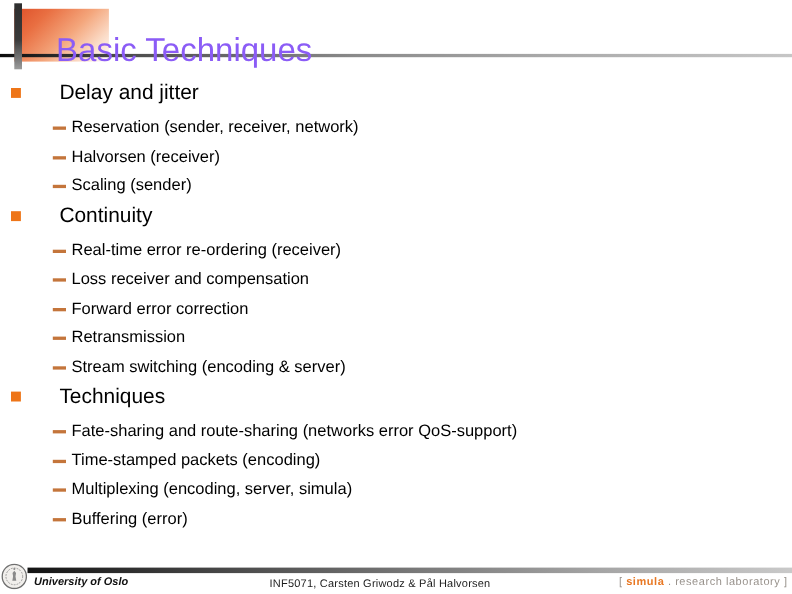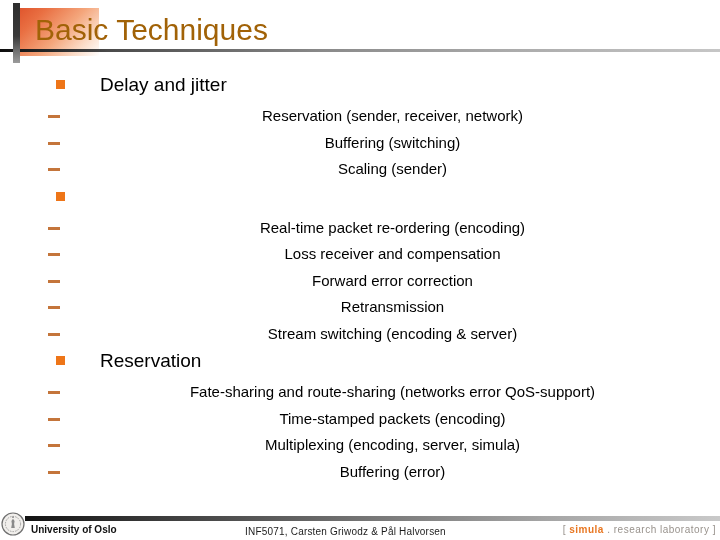--- a/index.html
+++ b/index.html
@@ -30,51 +30,50 @@
   }
   .accent-vbar {
     position: absolute;
     left: 13px; top: 3px;
     width: 7px; height: 60px;
     background: linear-gradient(to bottom, #2e2e2e 0%, #3a3a3a 55%, #6f6f6f 80%, #9c9c9c 100%);
   }
   .title {
     position: absolute;
     left: 35px; top: 13px;
-    margin: 0;
+    margin: 16px;
     font-size: 30px;
     font-weight: 400;
     line-height: 34px;
-    color: #a16207;
+    color: #8b5cf6;
     white-space: nowrap;
   }
 
   
   .content {
     position: absolute;
     left: 0; top: 73px;
     width: 720px;
   }
   .section { margin: 0 0 2px 0; }
   .section-heading {
     position: relative;
     height: 30px;
     padding-left: 54px;
     font-size: 19px;
     line-height: 23px;
     white-space: nowrap;
-    margin-left: 46px;
   }
   .sq-bullet {
     position: absolute;
     left: 10px; top: 7px;
     width: 9px; height: 9px;
     background: #ee7518;
   }
-  .sub-list { list-style: none; margin: 0; padding: 0; text-align: center; }
+  .sub-list { list-style: none; margin: 0; padding: 0; }
   .sub-item {
     position: relative;
     height: 26.5px;
     line-height: 26.5px;
     padding-left: 65px;
     font-size: 15px;
     white-space: nowrap;
   }
   .dash-bullet {
     position: absolute;
@@ -95,20 +94,21 @@
     left: 1px; top: 512px;
     width: 24px; height: 24px;
   }
   .footer-left {
     position: absolute;
     left: 31px; top: 524px;
     font-size: 10px;
     font-weight: bold;
     color: #101010;
     white-space: nowrap;
+    font-style: italic;
   }
   .footer-center {
     position: absolute;
     left: 245px; top: 526px;
     font-size: 10px;
     color: #1c1c1c;
     letter-spacing: 0.2px;
     white-space: nowrap;
   }
   .footer-right {
@@ -141,38 +141,39 @@
         <span class="heading-text">Delay and jitter</span>
       </div>
       <ul class="sub-list">
     <li class="sub-item">
       <span class="dash-bullet"></span>
       <span class="sub-text">Reservation (sender, receiver, network)</span>
     </li>
 
     <li class="sub-item">
       <span class="dash-bullet"></span>
-      <span class="sub-text">Buffering (switching)</span>
+      <span class="sub-text">Halvorsen (receiver)</span>
     </li>
 
     <li class="sub-item">
       <span class="dash-bullet"></span>
       <span class="sub-text">Scaling (sender)</span>
     </li>
   </ul>
     </section>
 
     <section class="section">
       <div class="section-heading">
         <span class="sq-bullet"></span>
+        <span class="heading-text">Continuity</span>
       </div>
       <ul class="sub-list">
     <li class="sub-item">
       <span class="dash-bullet"></span>
-      <span class="sub-text">Real-time packet re-ordering (encoding)</span>
+      <span class="sub-text">Real-time error re-ordering (receiver)</span>
     </li>
 
     <li class="sub-item">
       <span class="dash-bullet"></span>
       <span class="sub-text">Loss receiver and compensation</span>
     </li>
 
     <li class="sub-item">
       <span class="dash-bullet"></span>
       <span class="sub-text">Forward error correction</span>
@@ -186,21 +187,21 @@
     <li class="sub-item">
       <span class="dash-bullet"></span>
       <span class="sub-text">Stream switching (encoding &amp; server)</span>
     </li>
   </ul>
     </section>
 
     <section class="section">
       <div class="section-heading">
         <span class="sq-bullet"></span>
-        <span class="heading-text">Reservation</span>
+        <span class="heading-text">Techniques</span>
       </div>
       <ul class="sub-list">
     <li class="sub-item">
       <span class="dash-bullet"></span>
       <span class="sub-text">Fate-sharing and route-sharing (networks error QoS-support)</span>
     </li>
 
     <li class="sub-item">
       <span class="dash-bullet"></span>
       <span class="sub-text">Time-stamped packets (encoding)</span>

